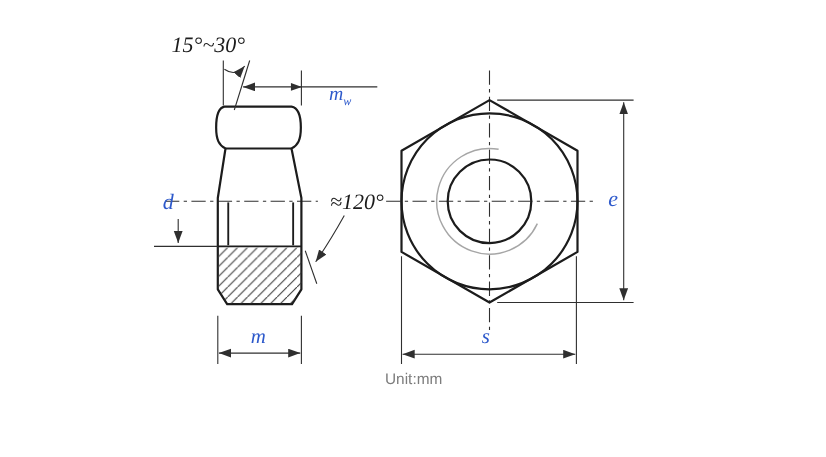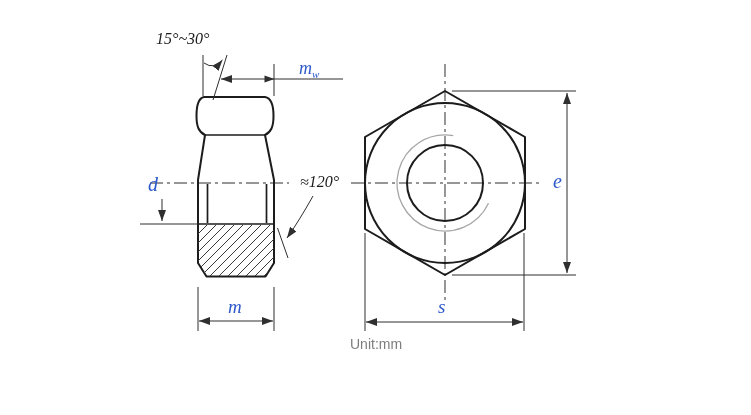--- a/index.html
+++ b/index.html
@@ -18,21 +18,21 @@
   svg{position:absolute;left:0;top:0;}
   .ln{stroke:var(--line);fill:none;stroke-width:2;stroke-linejoin:round;stroke-linecap:round;}
   .ln-med{stroke:var(--line);fill:none;stroke-width:1.7;}
   .thin{stroke:var(--dimline);fill:none;stroke-width:1;}
   .cl{stroke:var(--dimline);fill:none;stroke-width:1;stroke-dasharray:13 4 3 4;}
   .thread{stroke:var(--thread);fill:none;stroke-width:1.3;}
   .arrfill{fill:var(--dimline);stroke:none;}
   #arrE path,#arrS path{fill:var(--dimline);}
   .label{position:absolute;font-style:italic;color:var(--dimtext);line-height:1;white-space:nowrap;}
   .label.dark{color:var(--line);}
-  .lbl-16{font-size:16px;}
+  .lbl-16{font-size:20px;}
   .lbl-18{font-size:18px;}
   .lbl-19{font-size:19px;}
   .lbl-20{font-size:20px;}
   .subw{font-size:11px;font-style:italic;vertical-align:-4px;}
   .note{position:absolute;font-family:"Liberation Sans",sans-serif;font-style:normal;
         font-size:14px;color:var(--notetext);line-height:1;text-align:center;}
   .watermark{
     position:absolute;left:146px;top:186px;width:482px;text-align:center;
     font-family:"Liberation Serif",serif;font-weight:bold;font-size:36px;
     letter-spacing:9px;color:rgba(140,152,165,0.16);pointer-events:none;line-height:1;
@@ -115,21 +115,21 @@
       <path class="thin" d="M 567,93 V 273" marker-start="url(#arrS)" marker-end="url(#arrE)"></path>
 
       <path class="thin" d="M 365,233 V 331"></path>
       <path class="thin" d="M 524,233 V 331"></path>
       <path class="thin" d="M 366,322 H 523" marker-start="url(#arrS)" marker-end="url(#arrE)"></path>
     </g>
   </svg>
 
   <div class="label dark lbl-16" style="left:156px;top:31px;">15°~30°</div>
 
-  <div class="label lbl-18" style="left:299px;top:59px;"><span>m</span><span class="subw">w</span></div>
+  <div class="label lbl-18" style="left:299px;top:76px;"><span>m</span><span class="subw">w</span></div>
 
   <div class="label lbl-20" style="left:148px;top:174px;">d</div>
 
   <div class="label dark lbl-16" style="left:300px;top:174px;text-align:right;">≈120°</div>
 
   <div class="label lbl-19" style="left:228px;top:297px;">m</div>
 
   <div class="label lbl-20" style="left:553px;top:171px;">e</div>
 
   <div class="label lbl-19" style="left:438px;top:297px;">s</div>

